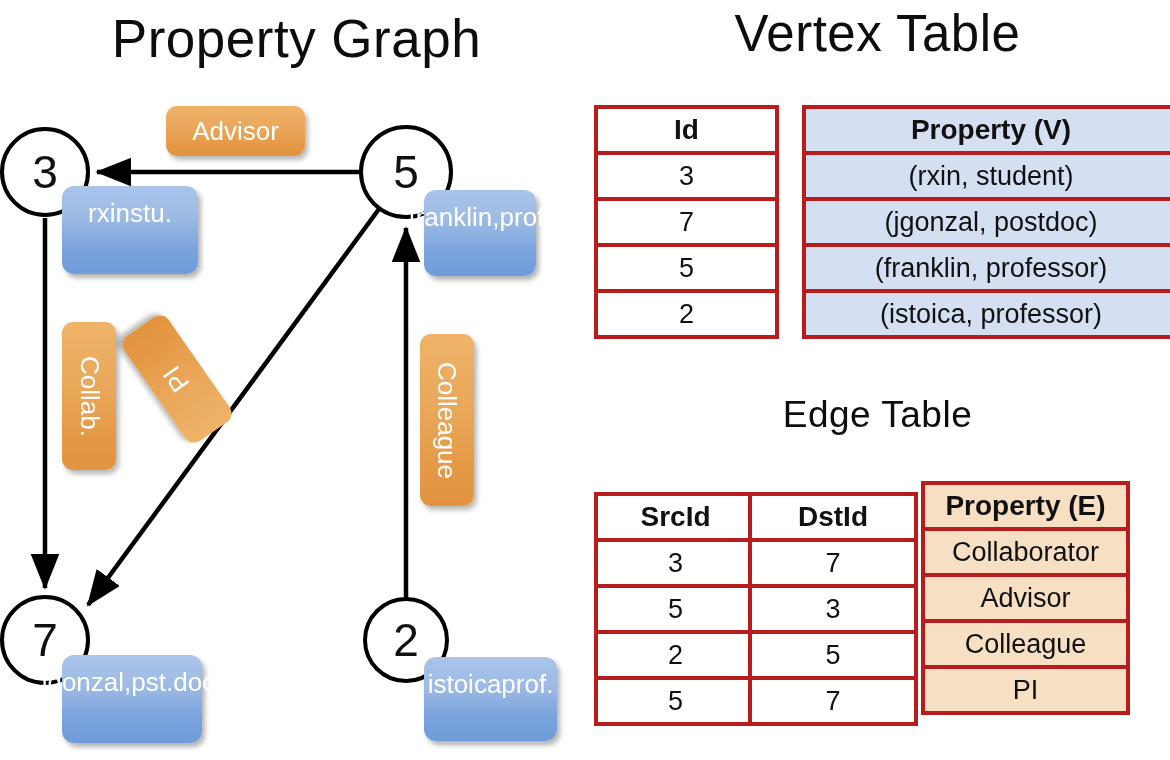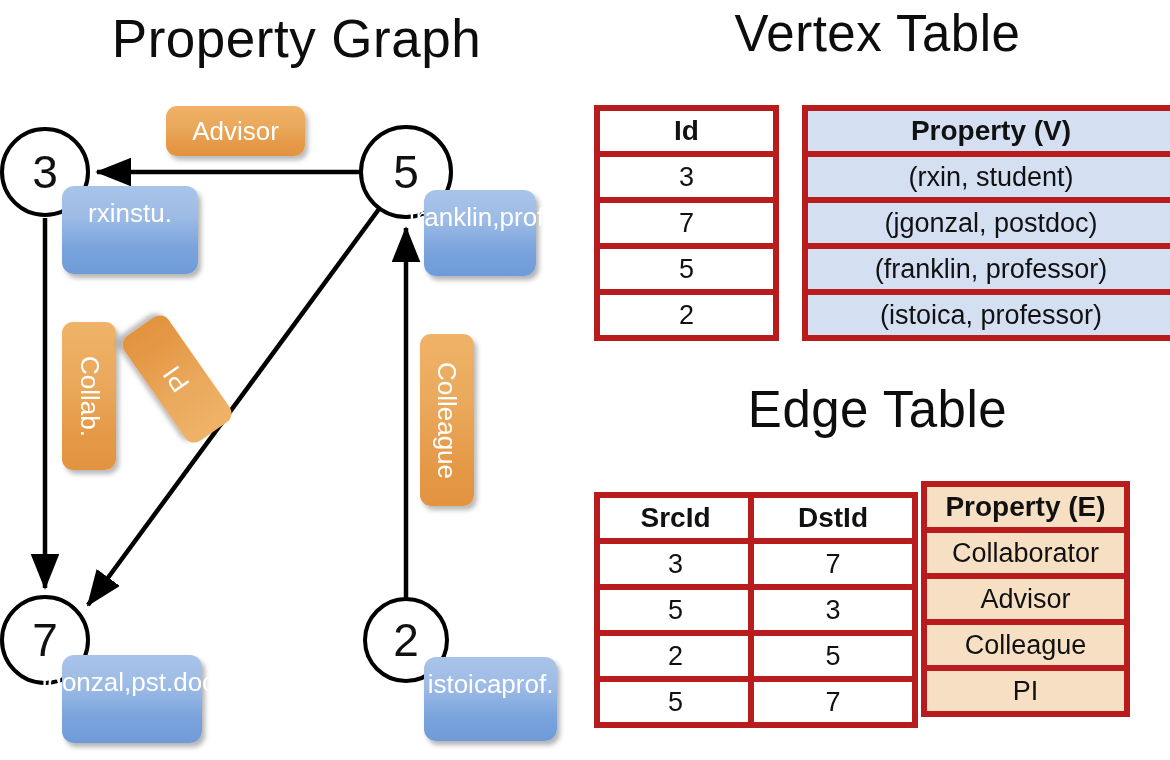--- a/index.html
+++ b/index.html
@@ -31,23 +31,23 @@
     font-size: 53px;
     line-height: 1;
   }
   #title-vertex-table {
     left: 585px; top: 8px; width: 585px;
     text-align: center;
     font-size: 51px;
     line-height: 1;
   }
   #title-edge-table {
-    left: 585px; top: 384px; width: 585px;
+    left: 585px; top: 396px; width: 585px;
     text-align: center;
-    font-size: 51px;
+    font-size: 37px;
     line-height: 1;
   }
 
   
   #graph-panel {
     position: absolute;
     left: 0; top: 0;
     width: 585px; height: 760px;
   }
   #graph-edges {
@@ -113,21 +113,21 @@
   }
 
   
   .tbl {
     position: absolute;
     border-collapse: collapse;
     font-family: "Liberation Sans", sans-serif;
     table-layout: fixed;
   }
   .tbl td, .tbl th {
-    border: 6px solid #b91c1c;
+    border: 4px solid #b91c1c;
     text-align: center;
     font-weight: 400;
     font-size: 27px;
     color: #111;
     padding: 0;
     height: 46px;
     box-sizing: border-box;
   }
   .tbl th {
     font-weight: 700;

